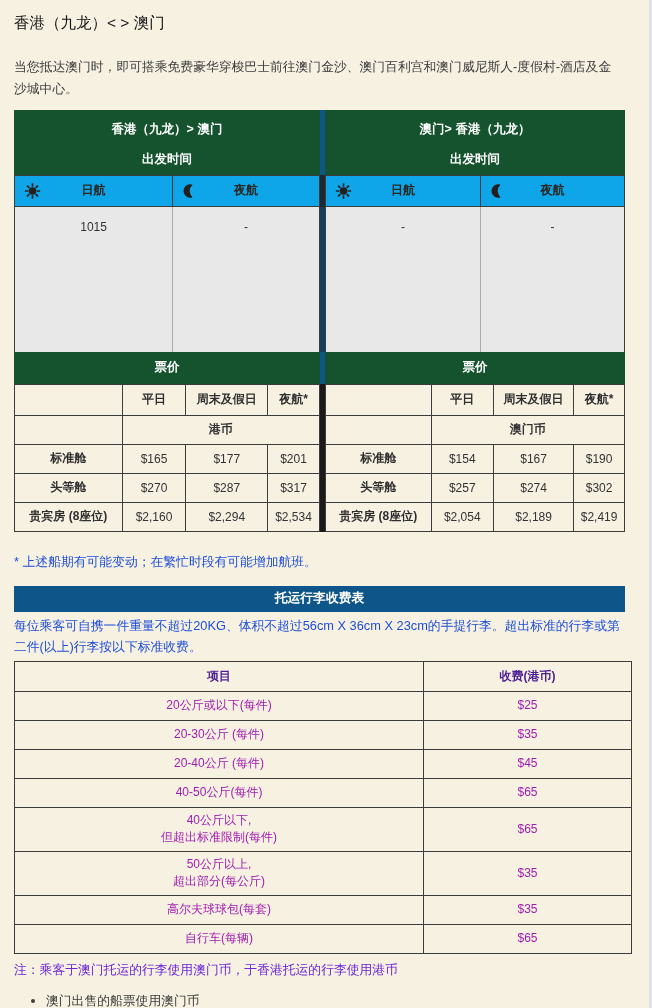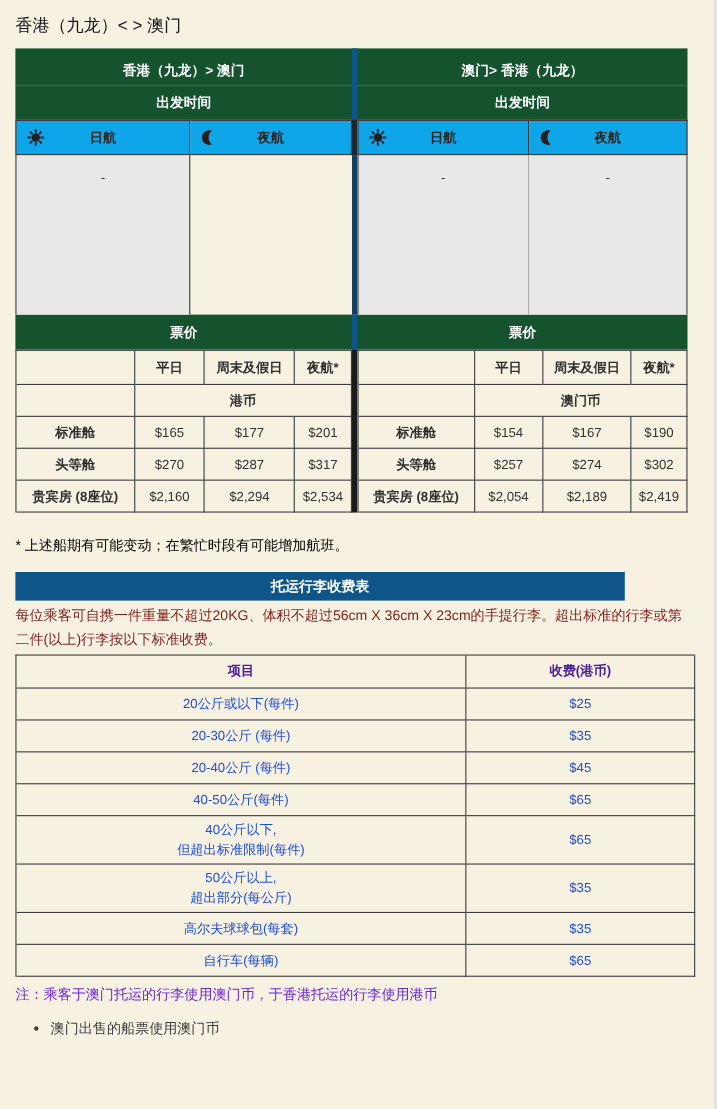--- a/index.html
+++ b/index.html
@@ -51,49 +51,50 @@
                background: #f7f1e2; border-left: 1px solid #3c3c3c; border-top: 1px solid #3c3c3c; }
   .fcell { display:flex; align-items:center; justify-content:center;
            border-right: 1px solid #3c3c3c; border-bottom: 1px solid #3c3c3c;
            font-size: 12px; color: #333; }
   .fh { height: 31px; font-weight: bold; color: #2f2f2f; }
   .fcur { height: 29px; grid-column: 2 / 5; font-weight: bold; }
   .fempty-cur { height: 29px; }
   .frow { height: 29px; }
   .flabel { font-weight: bold; color: #2f2f2f; }
 
-  p.schedule-note { margin-top: 22px; font-size: 12.8px; color: #000000; }
+  p.schedule-note { margin-top: 22px; font-size: 12.8px; color: #1d4ed8; }
 
   
-  .bag-banner { margin-top: 15px; width: 554px; height: 26px; background: #0e5689;
+  .bag-banner { margin-top: 15px; width: 611px; height: 26px; background: #0e5689;
                 color: #fff; font-weight: bold; font-size: 12.8px;
                 display:flex; align-items:center; justify-content:center; }
-  p.bag-info { margin-top: 3px; font-size: 12.8px; line-height: 1.65; color: #7f1d1d; width: 606px; }
+  p.bag-info { margin-top: 3px; font-size: 12.8px; line-height: 1.65; color: #1d4ed8; width: 606px; }
 
   .bag-table { margin-top: 4px; width: 618px;
                border-left: 1px solid #3c3c3c; border-top: 1px solid #3c3c3c; }
   .bag-row { display: grid; grid-template-columns: 66.3% 33.7%; }
   .bcell { display:flex; align-items:center; justify-content:center; text-align:center;
            border-right: 1px solid #3c3c3c; border-bottom: 1px solid #3c3c3c;
-           font-size: 12px; color: #1d4ed8; white-space: pre-line; line-height: 1.45; }
+           font-size: 12px; color: #a21caf; white-space: pre-line; line-height: 1.45; }
   .bag-head .bcell { height: 30px; font-weight: bold; color: #4c1d95; }
   .b-single .bcell { height: 29px; }
   .b-double .bcell { height: 44px; }
 
   p.bag-note { margin-top: 8px; font-size: 12.8px; color: #6d28d9; }
   ul.bullets { margin: 14px 0 0 32px; font-size: 12.8px; color: #3d3d3d; }
   ul.bullets li { margin-bottom: 7px; list-style-type: disc; }
 </style>
 </head>
 <body>
 
 <div class="content">
 
   <h1 class="title">香港（九龙）&lt; &gt; 澳门</h1>
 
+  <p class="intro">当您抵达澳门时，即可搭乘免费豪华穿梭巴士前往澳门金沙、澳门百利宫和澳门威尼斯人-度假村-酒店及金沙城中心。</p>
 
   <div class="ferry">
 
     <div class="ft-row route-row blue-bg">
       <div class="bluecell">香港（九龙）&gt; 澳门</div>
       <div class="mid-blue"></div>
       <div class="bluecell">澳门&gt; 香港（九龙）</div>
     </div>
 
     <div class="ft-row dep-row blue-bg">
@@ -157,20 +158,21 @@
                 <path d="M 14 1.5 A 9 9 0 1 0 14 18.5 A 11.5 11.5 0 0 1 14 1.5 Z" fill="#241f1c"></path>
               </svg>
           </span>
           <span>夜航</span>
         </div>
       </div>
     </div>
 
     <div class="ft-row">
       <div class="times-half">
+        <div class="times-cell">1015</div>
         <div class="times-cell">-</div>
       </div>
       <div class="mid-darkblue"></div>
       <div class="times-half">
         <div class="times-cell">-</div>
         <div class="times-cell">-</div>
       </div>
     </div>
 
     <div class="ft-row fareban-row blue-bg">

